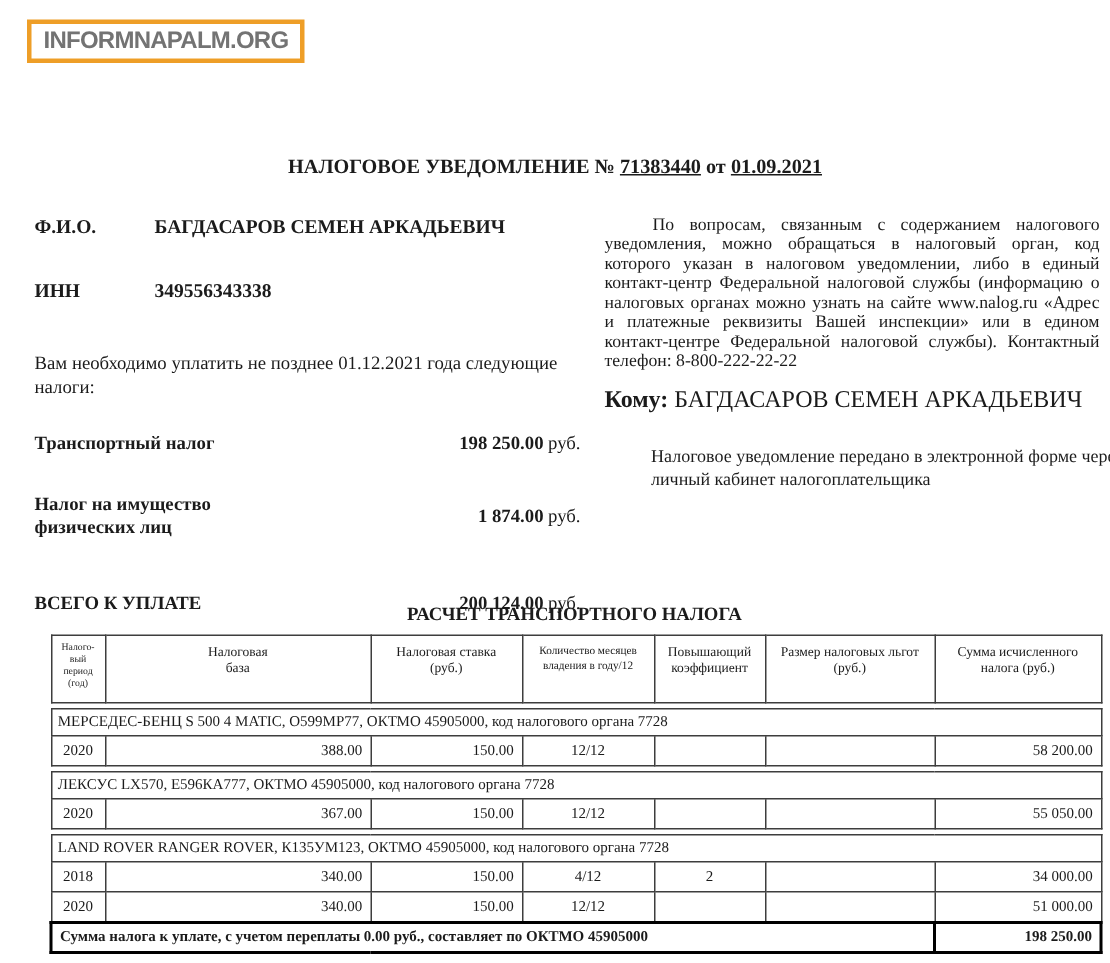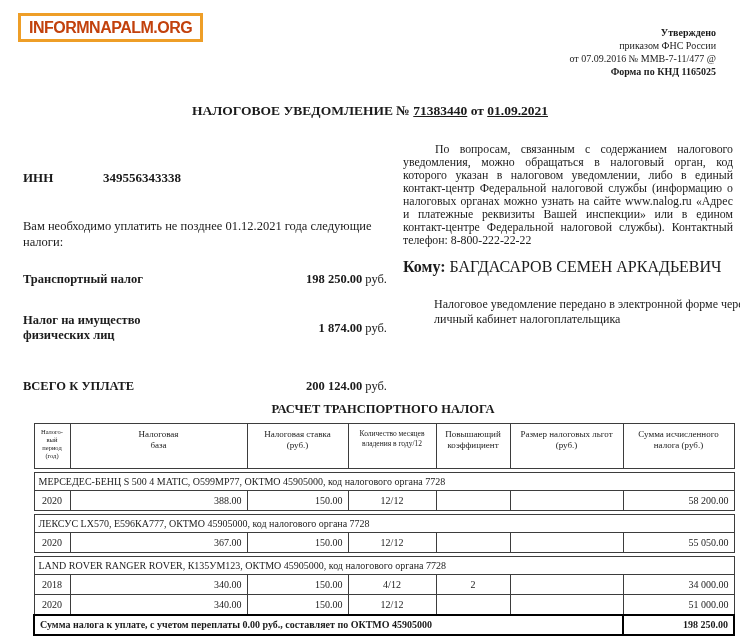--- a/index.html
+++ b/index.html
@@ -16,21 +16,21 @@
   
   .logo {
     position: absolute; left: 18px; top: 13px;
     border: 3px solid #EE9E27;
     padding: 3px 8px 2px 8px;
     background: #fff;
   }
   .logo-text {
     font-family: "Liberation Sans", sans-serif;
     font-weight: bold; font-size: 16px; letter-spacing: -0.5px;
-    color: #c2410c; white-space: nowrap;
+    color: #737373; white-space: nowrap;
   }
 
   
   .approval {
     position: absolute; top: 26px; right: 24px;
     text-align: right; font-size: 10px; line-height: 13px;
   }
   .approval .b { font-weight: bold; }
 
   
@@ -95,37 +95,35 @@
 </style>
 </head>
 <body>
 
 <div class="page">
 
   <div class="logo">
     <span class="logo-text">INFORMNAPALM.ORG</span>
   </div>
 
-  <div class="approval">
-    <div class="b">Утверждено</div>
-    <div>приказом ФНС России</div>
-    <div>от 07.09.2016  № ММВ-7-11/477 @</div>
-    <div class="b">Форма по КНД 1165025</div>
-  </div>
 
   <div class="doc-title">
     <span>НАЛОГОВОЕ УВЕДОМЛЕНИЕ №</span>
     <span class="u">71383440</span>
     <span>от</span>
     <span class="u">01.09.2021</span>
   </div>
 
   <div class="columns">
 
     <div class="col-left">
+      <div class="kv-row">
+        <span class="kv-label">Ф.И.О.</span>
+        <span>БАГДАСАРОВ СЕМЕН АРКАДЬЕВИЧ</span>
+      </div>
       <div class="kv-row inn">
         <span class="kv-label">ИНН</span>
         <span>349556343338</span>
       </div>
       <div class="due">Вам необходимо уплатить не позднее 01.12.2021 года следующие налоги:</div>
 
       <div class="tax-row transport">
         <span class="tax-label">Транспортный налог</span>
         <span>
           <span class="amount">198 250.00</span><span class="currency">руб.</span>

